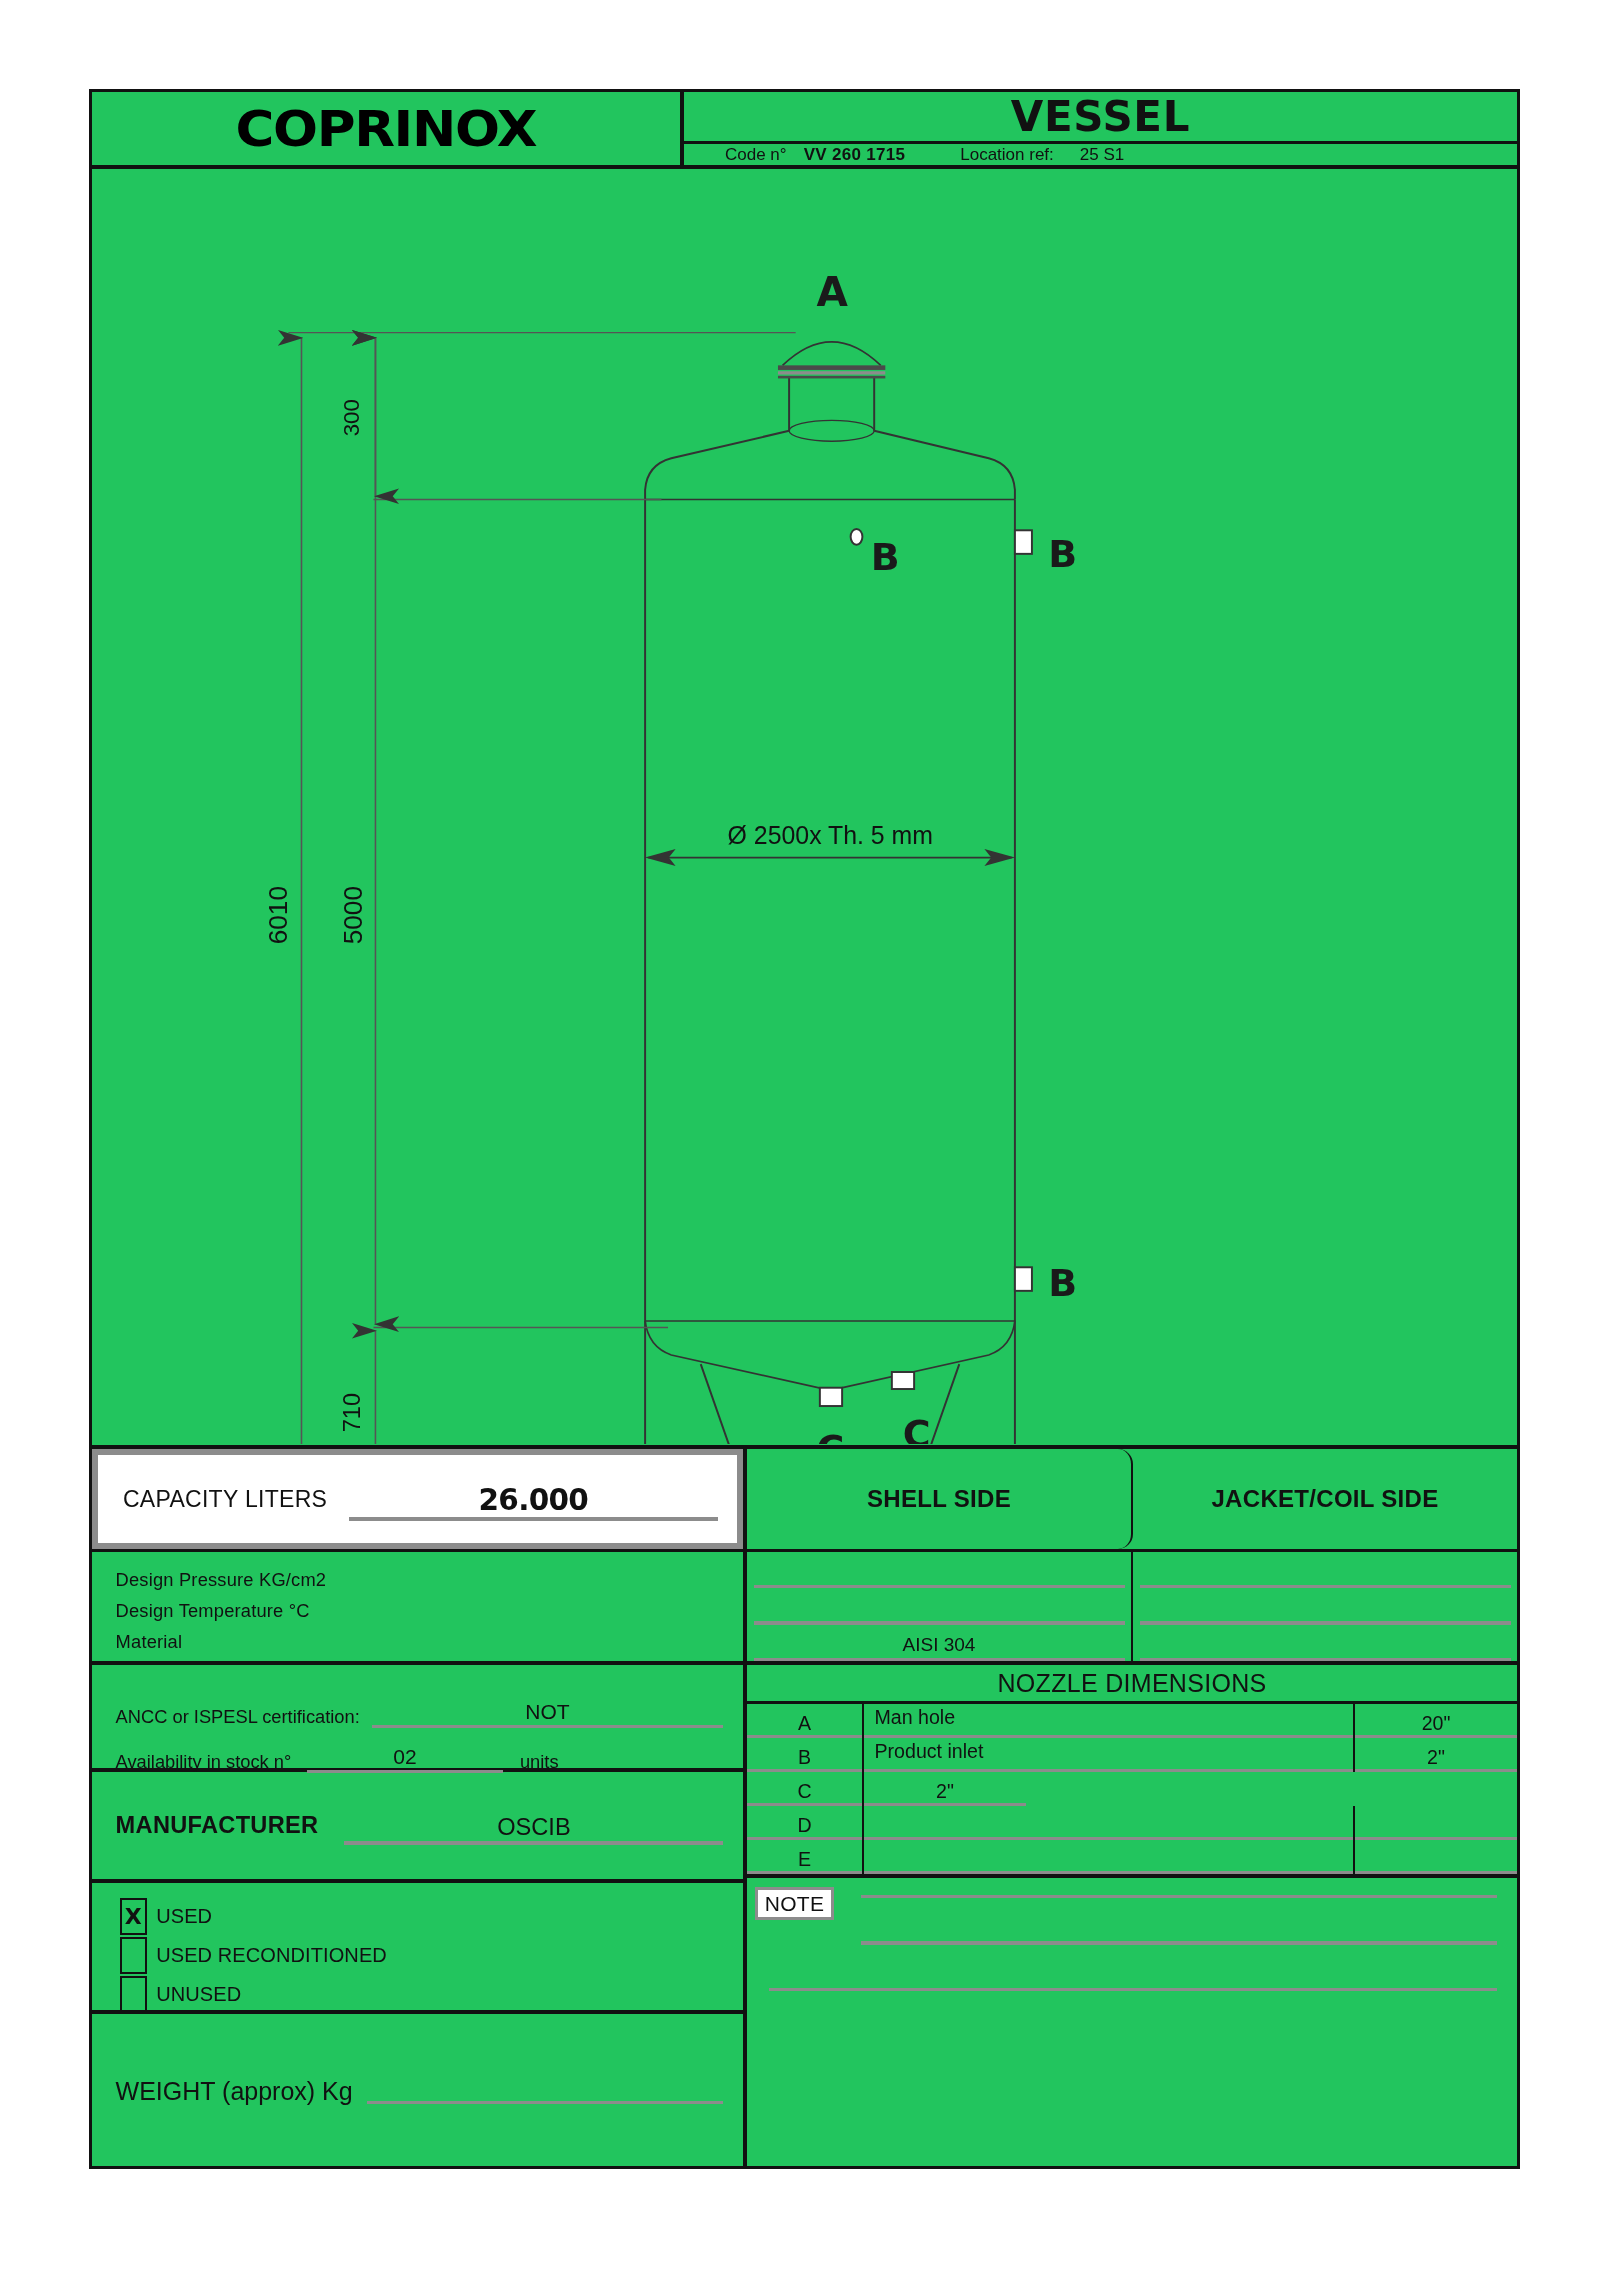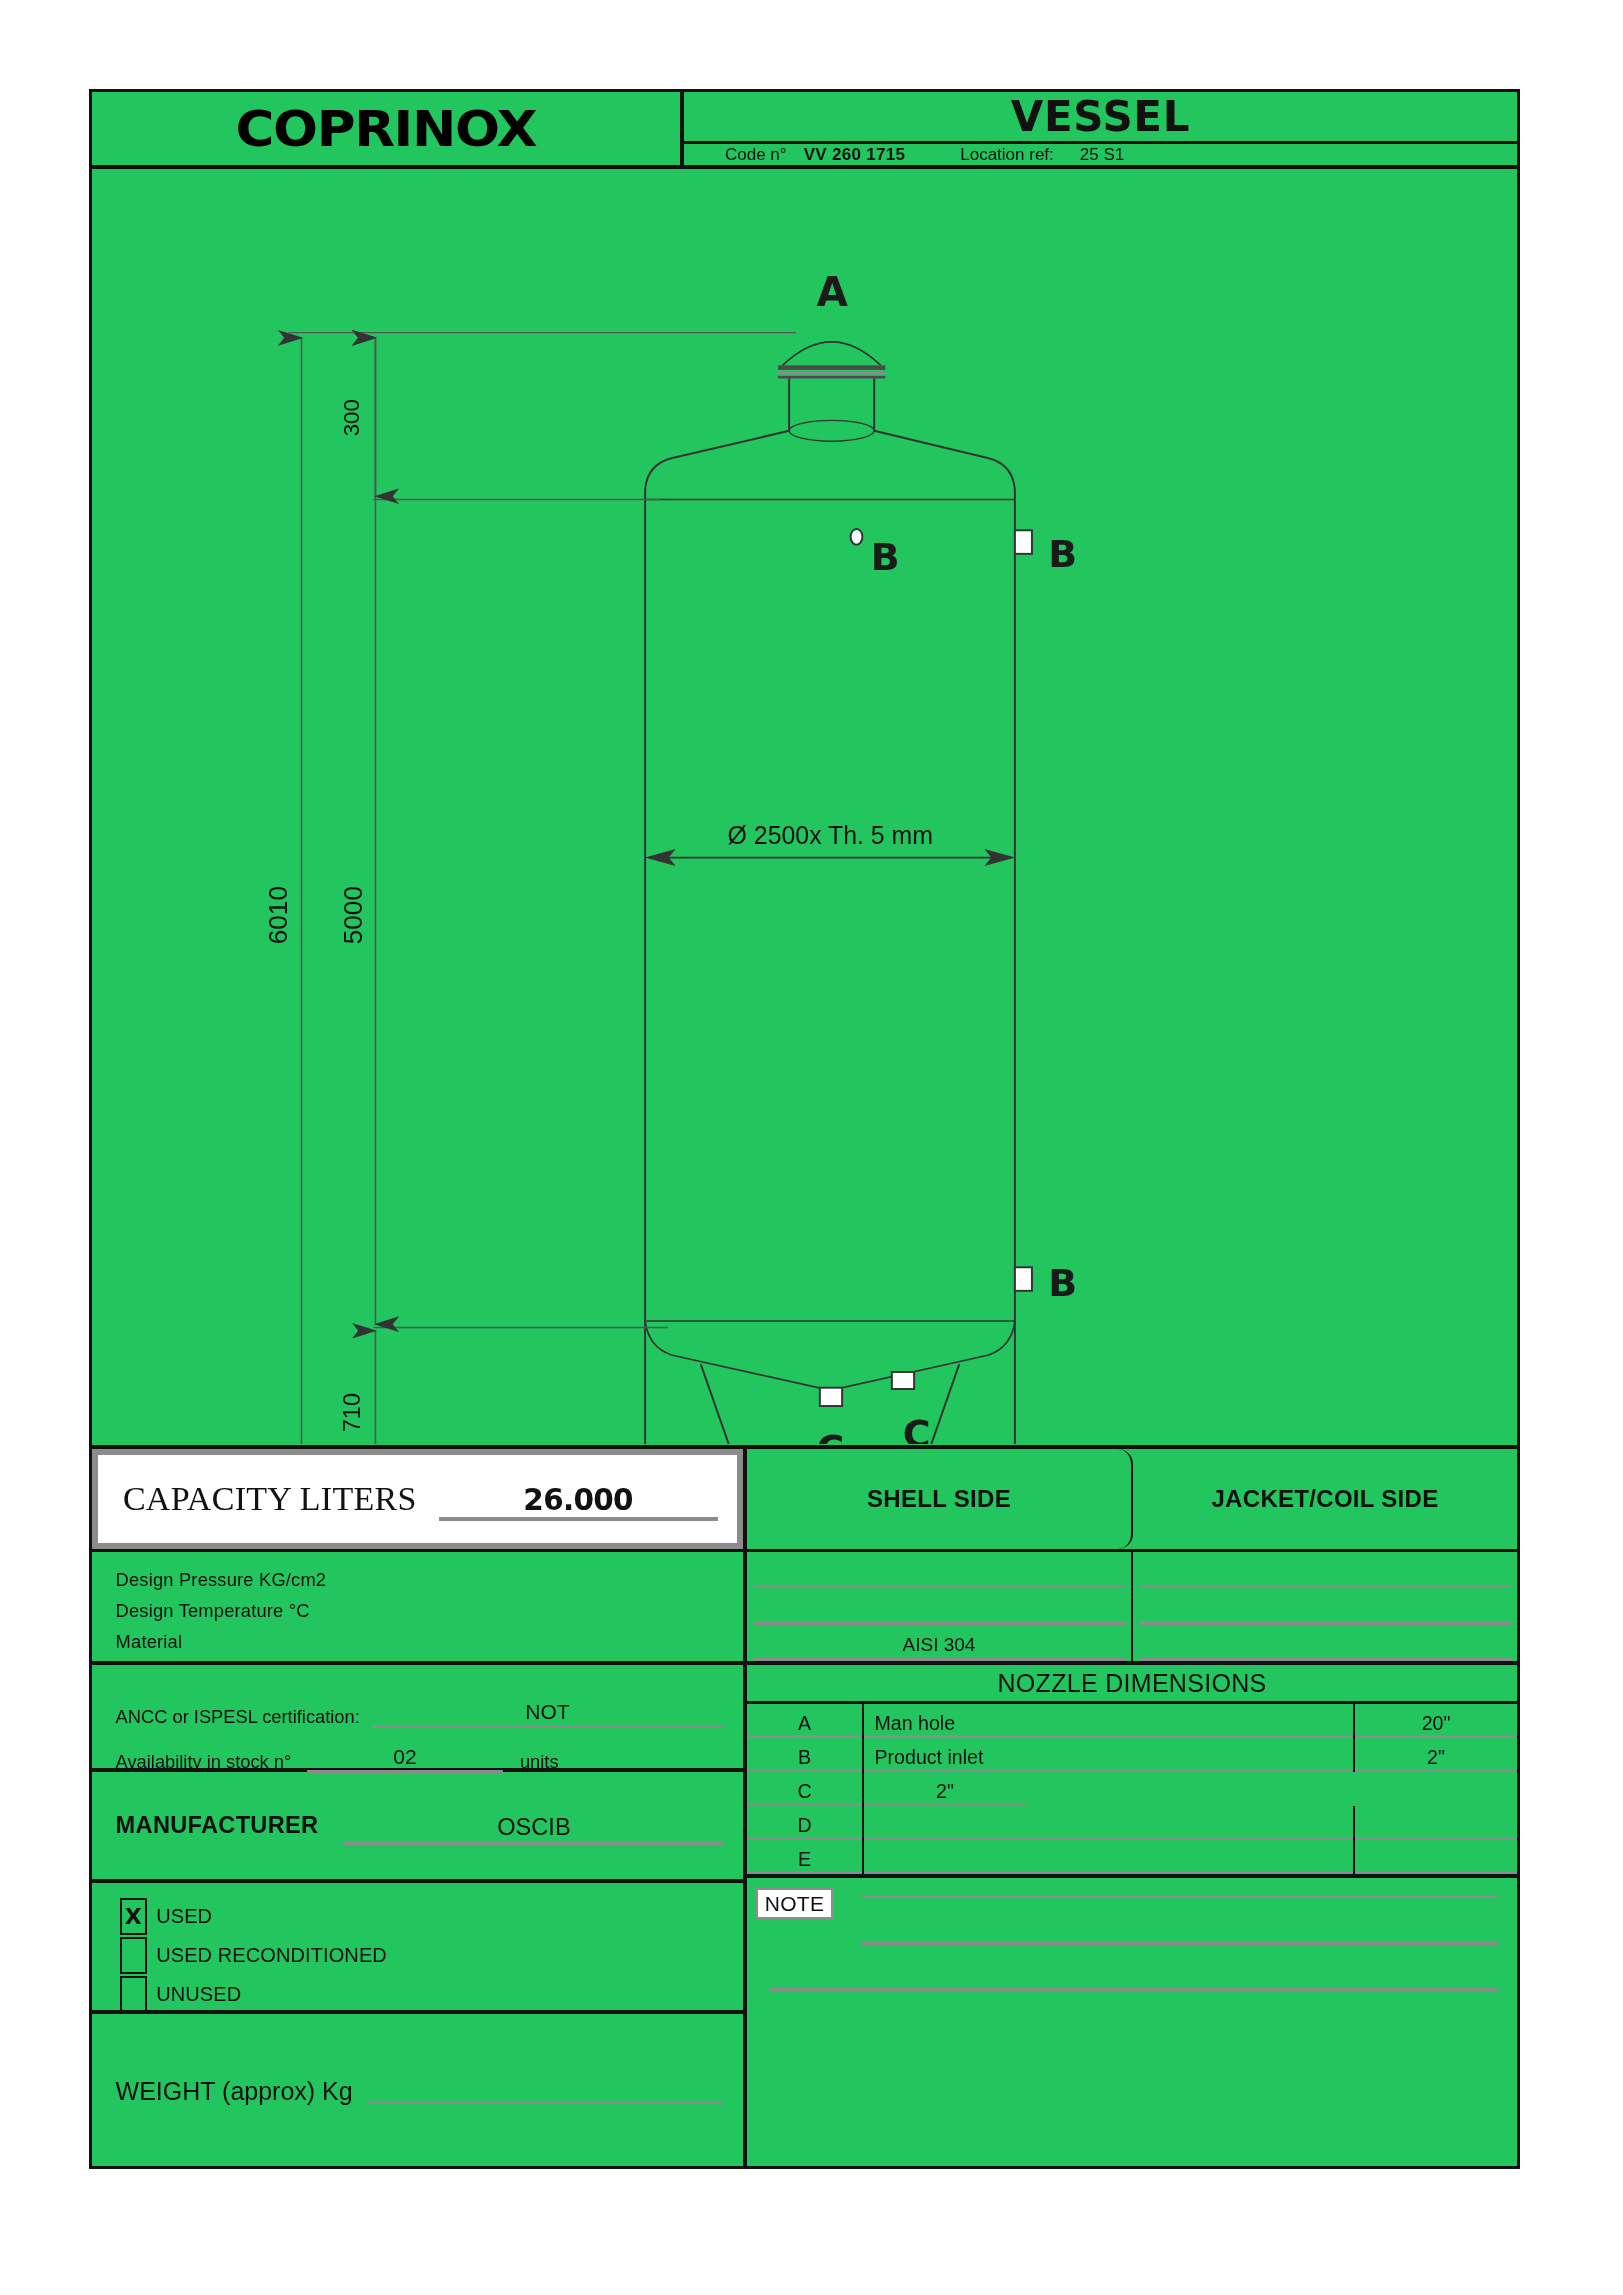--- a/index.html
+++ b/index.html
@@ -76,21 +76,21 @@
   
   .cap-wrap{
     height:103px;box-sizing:border-box;padding:5.9px;
     border-bottom:3.3px solid #111111;
     background:#8c8c8c;
   }
   .cap-inner{
     width:100%;height:100%;background:#ffffff;box-sizing:border-box;
     display:flex;align-items:center;padding:0 19.6px 0 25px;
   }
-  .cap-label{font-size:34px;letter-spacing:0.3px;font-family:Liberation Serif, serif;}
+  .cap-label{font-size:23px;letter-spacing:0.3px;}
   .cap-val-box{
     flex:1;margin-left:22px;position:relative;height:43px;
     display:flex;align-items:flex-end;justify-content:center;
   }
   .cap-val{
     font-size:29.5px;font-weight:700;position:relative;top:-3.3px;
     font-family:"DejaVu Sans", sans-serif;letter-spacing:-0.7px;
   }
   .rule{position:absolute;left:0;right:0;bottom:0;height:3.3px;background:#8c8c8c;}
 
@@ -181,21 +181,21 @@
   }
   .nz-c1{width:117px;box-sizing:border-box;display:flex;align-items:center;justify-content:center;border-right:2.6px solid #111111;}
   .nz-c2{flex:1;box-sizing:border-box;display:flex;align-items:center;padding-left:10.5px;border-right:2.6px solid #111111;}
   .nz-c3{width:162px;box-sizing:border-box;display:flex;align-items:center;justify-content:center;}
   .nz-body{box-sizing:border-box;border-bottom:4.6px solid #111111;}
   .nz-row{height:34px;display:flex;box-sizing:border-box;}
   .nz-row .nz-c1,.nz-row .nz-c2,.nz-row .nz-c3{
     position:relative;font-size:19.6px;
   }
   .nz-row .nz-c1{align-items:flex-end;justify-content:center;}
-  .nz-row .nz-c2{align-items:flex-end;}
+  .nz-row .nz-c2{}
   .nz-row .nz-c3{align-items:flex-end;justify-content:center;}
   .nz-row .nz-c1 span,.nz-row .nz-c2 span,.nz-row .nz-c3 span{position:relative;top:-3.3px;}
   .nz-row .nz-c1::after,.nz-row .nz-c2::after,.nz-row .nz-c3::after{
     content:"";position:absolute;left:0;right:0;bottom:0;height:3.3px;background:#8c8c8c;
   }
   
   .note{
     flex:1;box-sizing:border-box;position:relative;padding:9.2px 19.6px 0 9.2px;
   }
   .note-tag{

